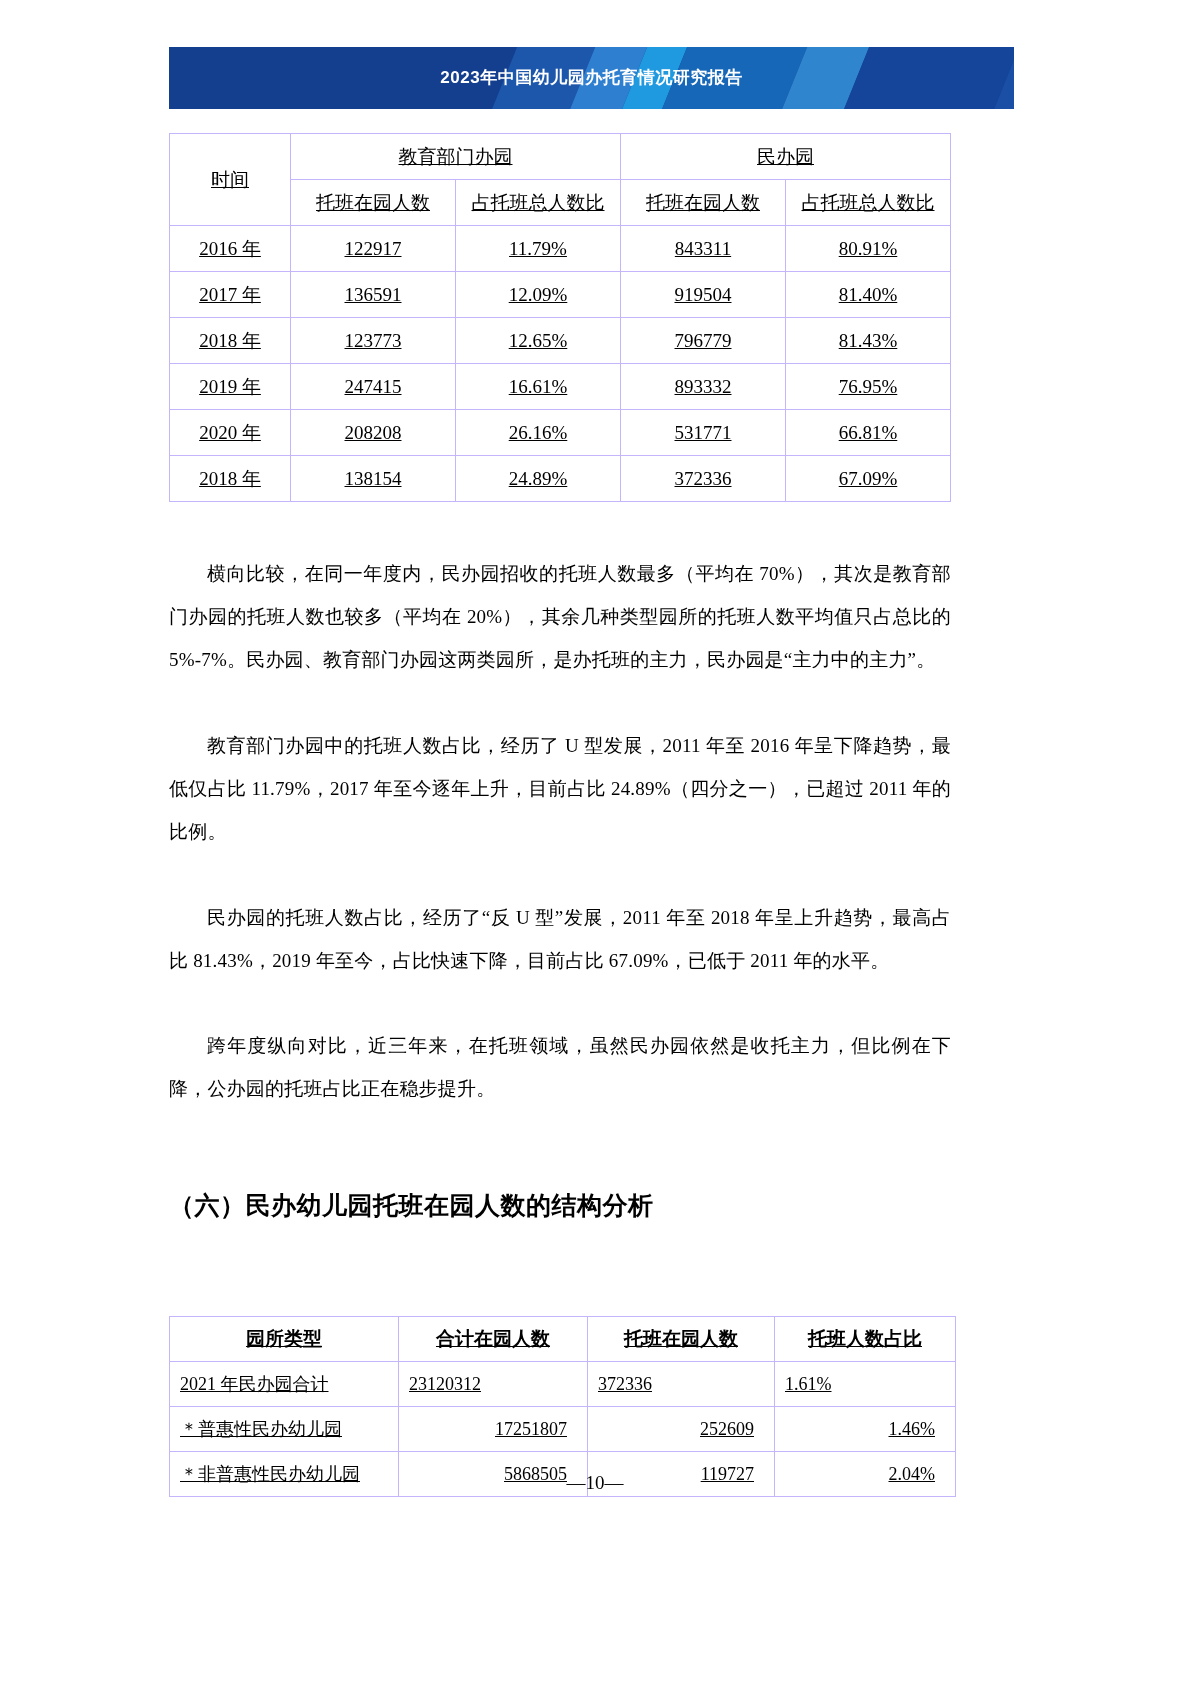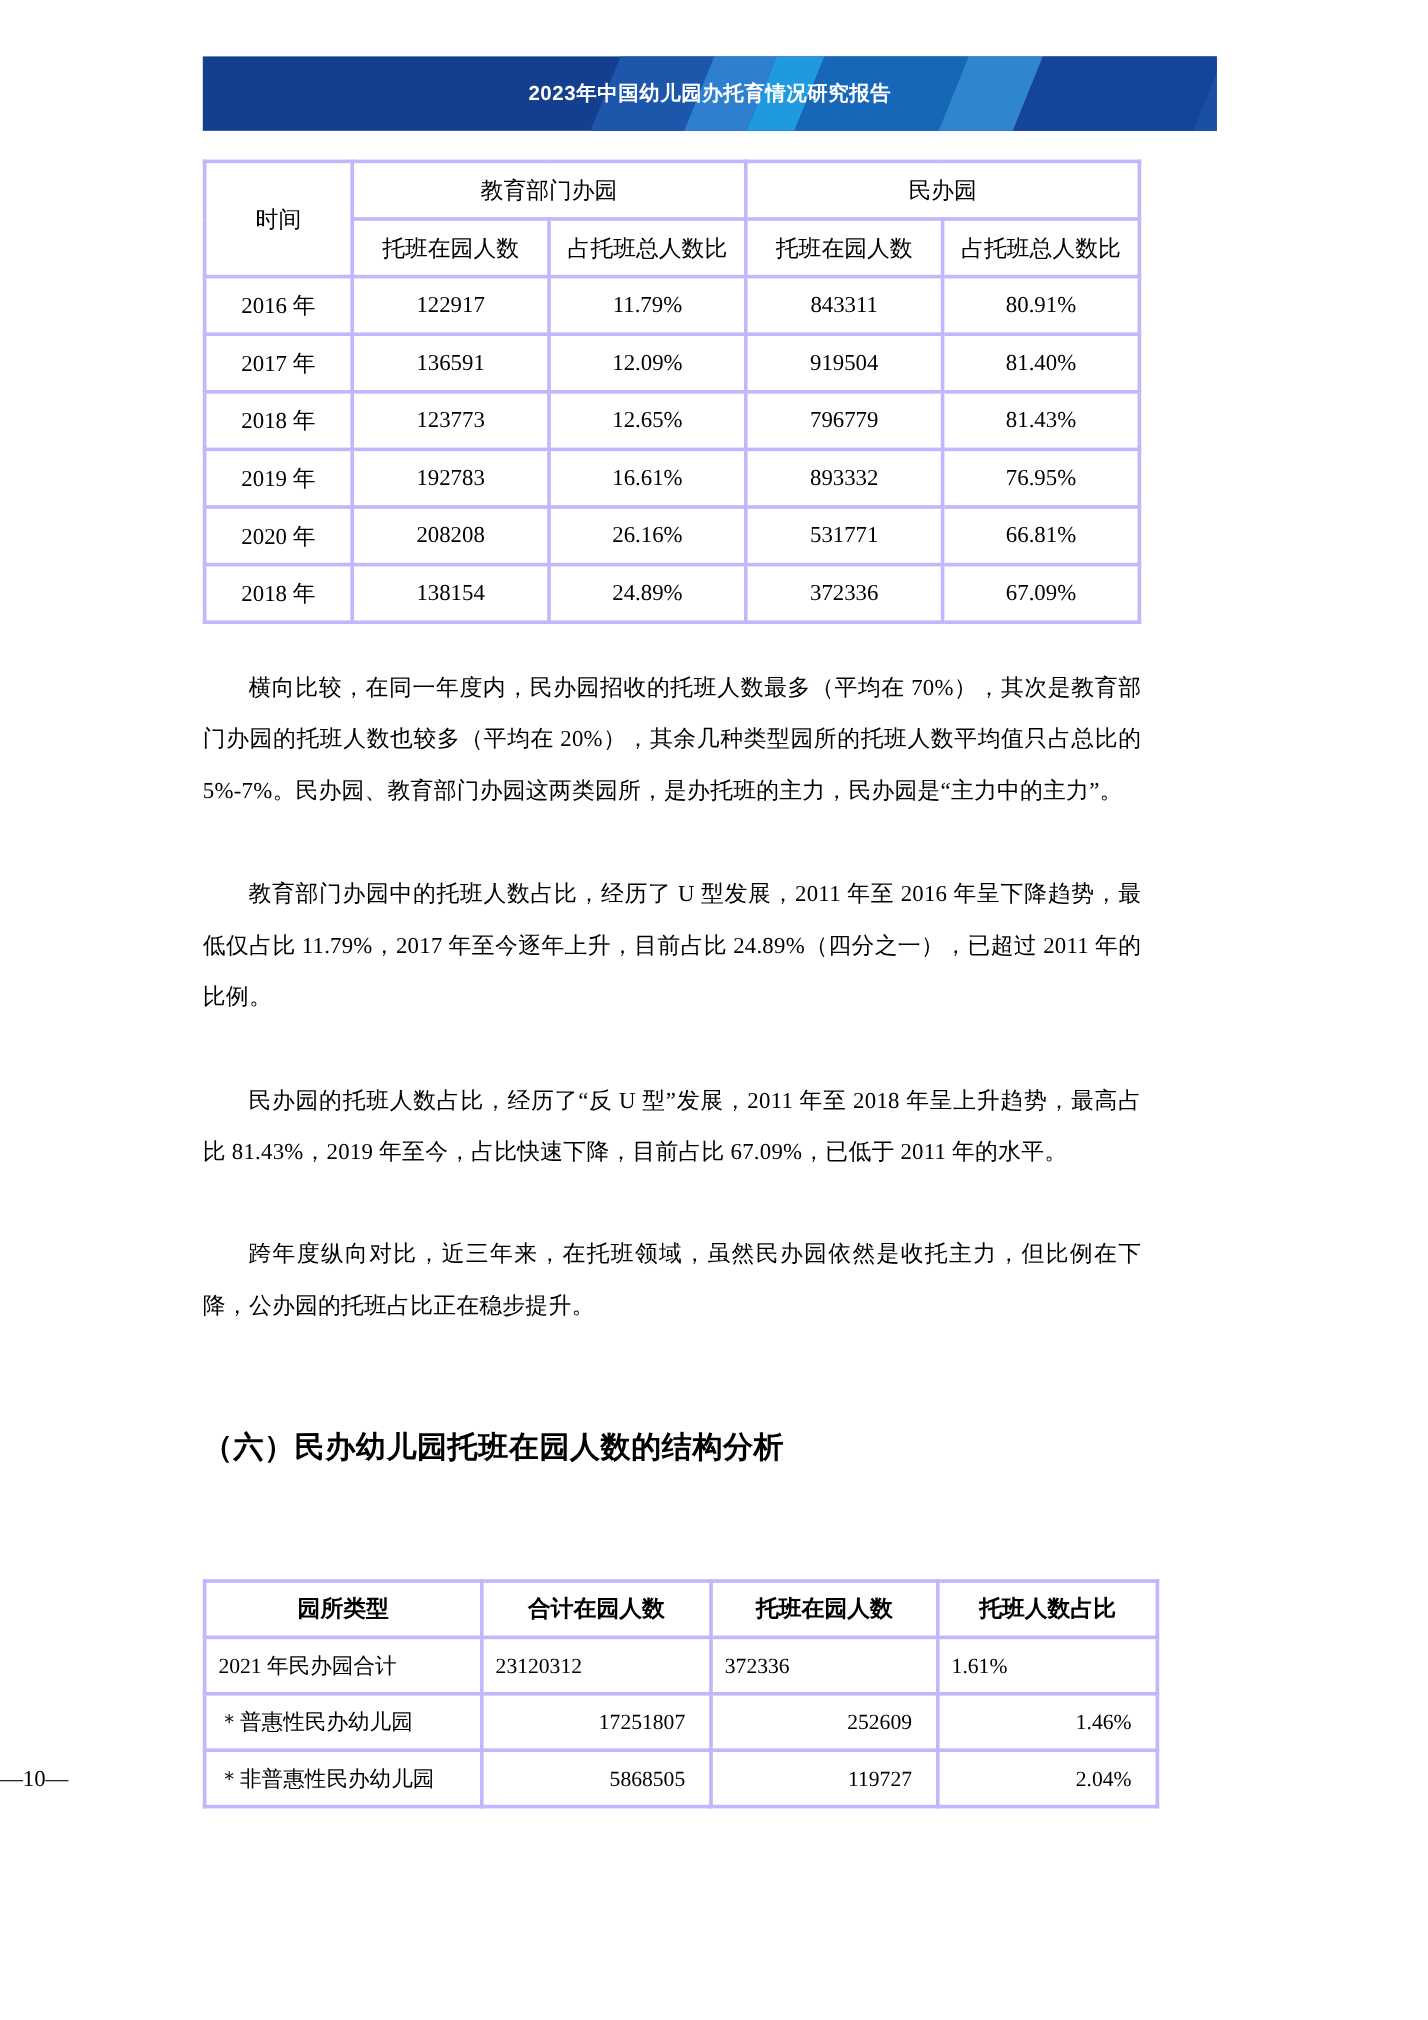--- a/index.html
+++ b/index.html
@@ -62,27 +62,28 @@
     z-index: 5;
   }
 
   
   table.doc-table {
     border-collapse: collapse;
     table-layout: fixed;
   }
   table.doc-table td,
   table.doc-table th {
-    border: 3px solid #c4b5fd;
+    border: 1px solid #c4b5fd;
     font-weight: normal;
     font-size: 19px;
     font-family: "Liberation Serif", "DejaVu Serif", serif;
     padding: 0;
     vertical-align: middle;
     text-align: center;
+    text-decoration: underline;
   }
 
   
   #table1 {
     position: absolute;
     left: 169px;
     top: 133px;
     width: 782px;
   }
   #table1 th, #table1 td { height: 45px; }
@@ -142,21 +143,21 @@
     font-size: 25px;
     letter-spacing: 0.5px;
   }
 
   
   .footer {
     position: absolute;
     left: 0;
     top: 1472px;
     width: 1190px;
-    text-align: left;
+    text-align: center;
     font-size: 19px;
     font-family: "Liberation Serif", "DejaVu Serif", serif;
   }
 </style>
 </head>
 <body>
 
 <div class="page">
 
   <div class="banner">
@@ -201,21 +202,21 @@
       </tr>
       <tr>
         <td>2018 年</td>
         <td>123773</td>
         <td>12.65%</td>
         <td>796779</td>
         <td>81.43%</td>
       </tr>
       <tr>
         <td>2019 年</td>
-        <td>192783</td>
+        <td>247415</td>
         <td>16.61%</td>
         <td>893332</td>
         <td>76.95%</td>
       </tr>
       <tr>
         <td>2020 年</td>
         <td>208208</td>
         <td>26.16%</td>
         <td>531771</td>
         <td>66.81%</td>

